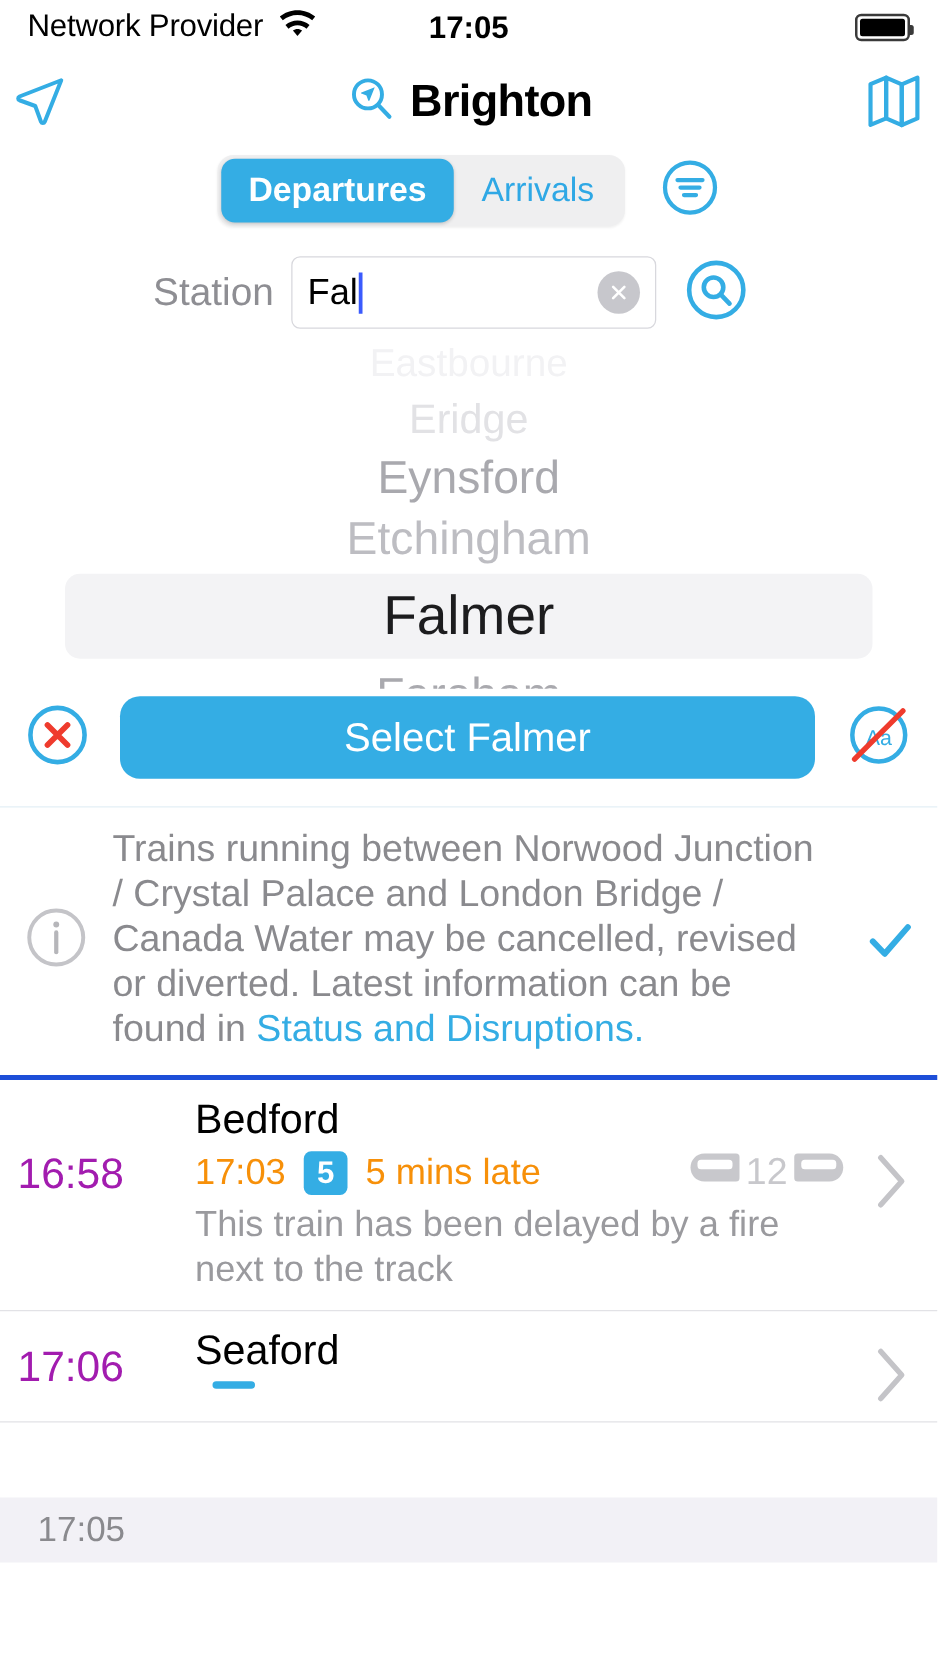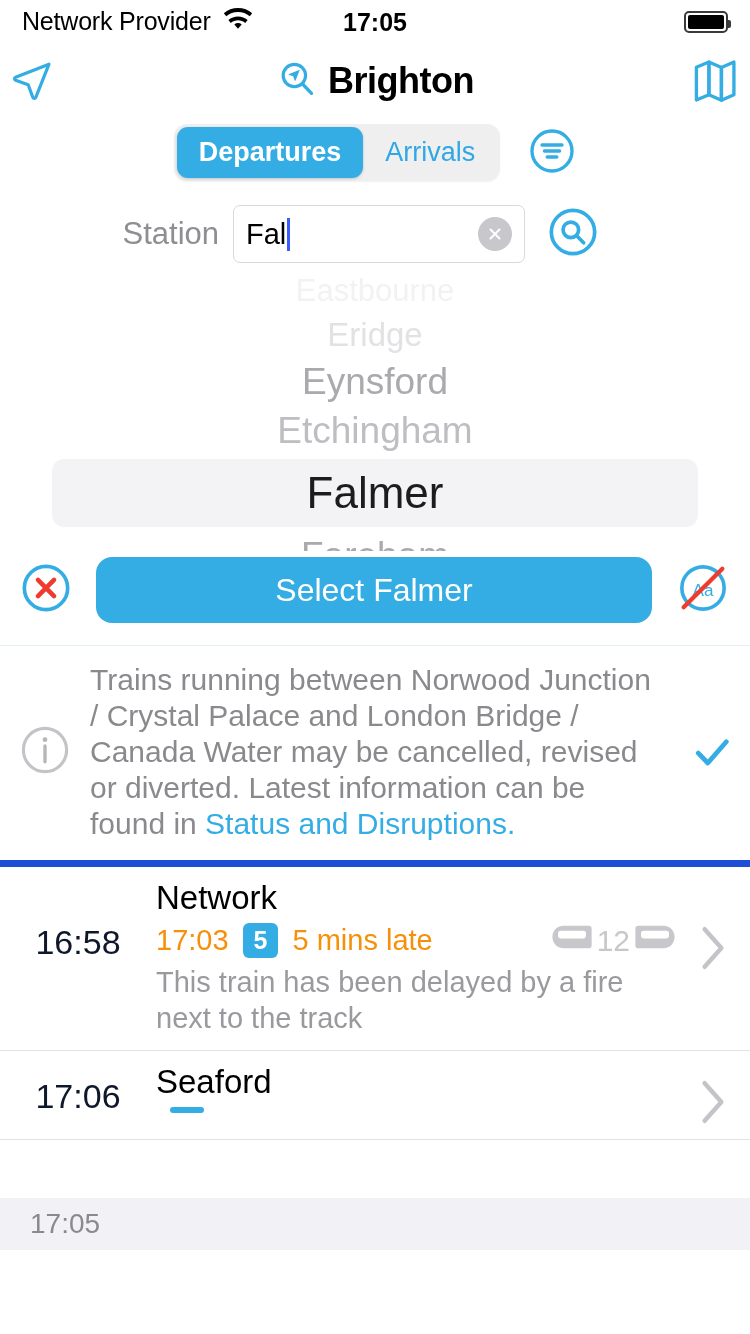--- a/index.html
+++ b/index.html
@@ -106,34 +106,34 @@
   .select-btn {
     flex:1; height:66px; background:#34ade4; border-radius:16px;
     display:flex; align-items:center; justify-content:center;
     color:#fff; font-size:32px; margin: 0 10px;
   }
 
   
   .list { margin-top:22px; border-top:1px solid #e4eff6; }
   .notice {
     display:flex; align-items:center; padding: 16px 10px 18px 18px; gap:18px;
-    border-bottom:7px solid #1d4ed8;
+    border-bottom:4px solid #1d4ed8;
   }
   .notice-text {
     flex:1; font-size:30px; line-height:36px; color:#8a8a8e;
   }
   .notice-link { color:#34ade4; }
   .check { width:56px; display:flex; justify-content:center; }
 
   .train-row {
     display:flex; align-items:flex-start; padding: 12px 14px 14px 14px;
     border-bottom:1px solid #e2e2e6; gap:14px;
   }
   .train-time {
-    width:128px; font-size:34px; color:#0f172a; padding-top:44px; text-align:center;
+    width:128px; font-size:34px; color:#a21caf; padding-top:44px; text-align:left;
   }
   .train-main { flex:1; }
   .train-dest { font-size:33px; color:#000; margin-bottom:6px; }
   .train-meta { display:flex; align-items:center; gap:14px; }
   .expected { font-size:29px; color:#f79009; }
   .platform {
     background:#34ade4; color:#fff; font-size:25px; font-weight:bold;
     border-radius:6px; padding: 3px 11px; min-width:34px; text-align:center;
   }
   .late { font-size:29px; color:#f79009; }
@@ -277,21 +277,21 @@
       <span class="check">
         <svg width="48" height="44" viewBox="0 0 24 24">
           <path d="M4.5 12.6l5.2 5.4L19.8 6.4" fill="none" stroke="#34ade4" stroke-width="2.6" stroke-linecap="round" stroke-linejoin="round"></path>
         </svg>
       </span>
     </div>
 
     <div class="train-row">
       <div class="train-time">16:58</div>
       <div class="train-main">
-        <div class="train-dest">Network</div>
+        <div class="train-dest">Bedford</div>
         <div class="train-meta">
           <span class="expected">17:03</span>
           <span class="platform">5</span>
           <span class="late">5 mins late</span>
           <span class="coaches">
             <span>
               <svg width="42" height="28" viewBox="0 0 30 18">
                 <path d="M9 1h18a2 2 0 0 1 2 2v12a2 2 0 0 1-2 2H9C4 17 1 13 1 9s3-8 8-8z" fill="#c8c8cc"></path>
                 <rect x="5" y="4.5" width="20" height="5.5" rx="2" fill="#fff"></rect>
               </svg>

